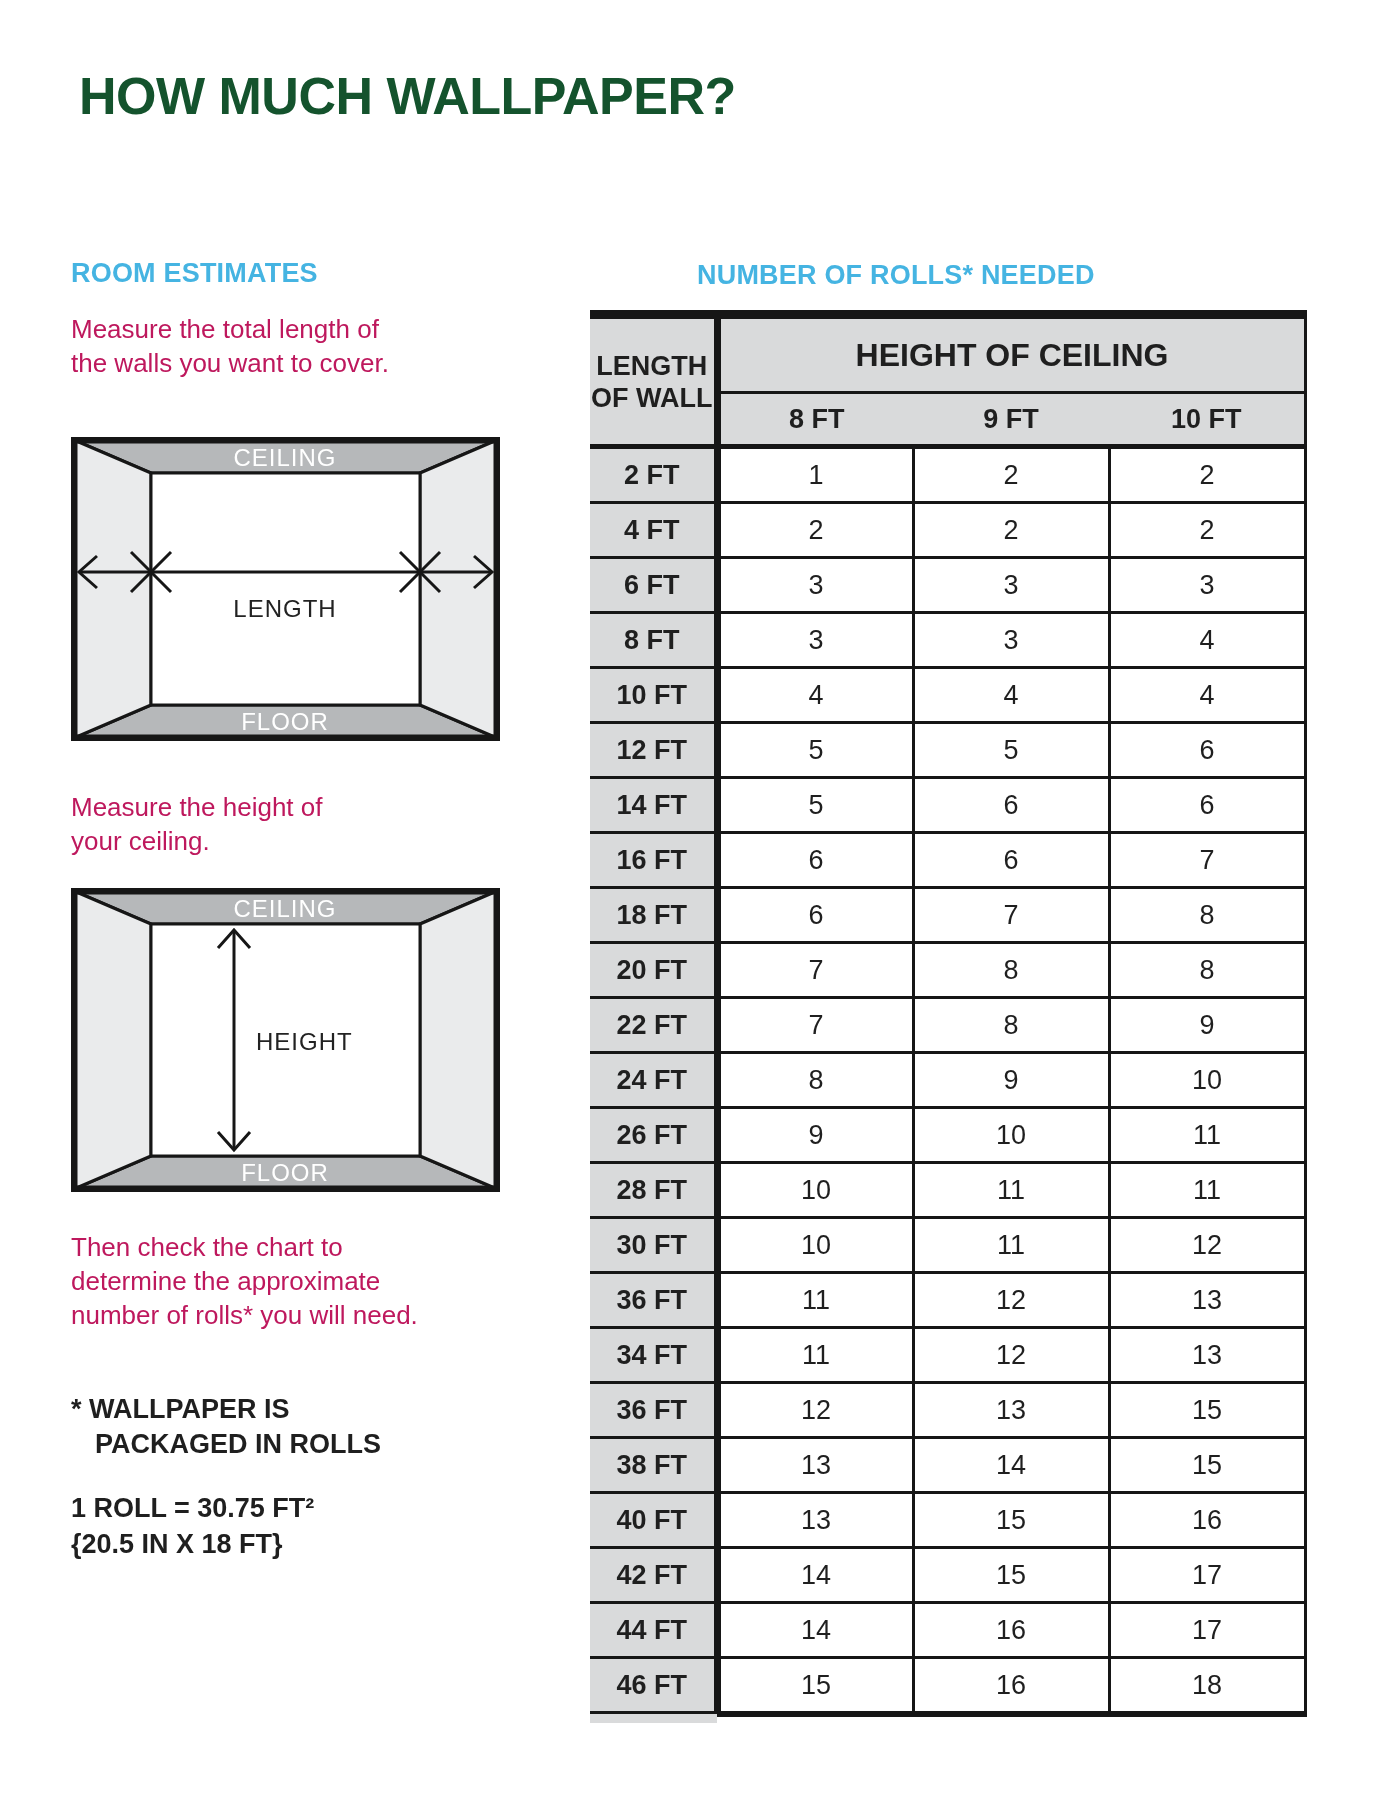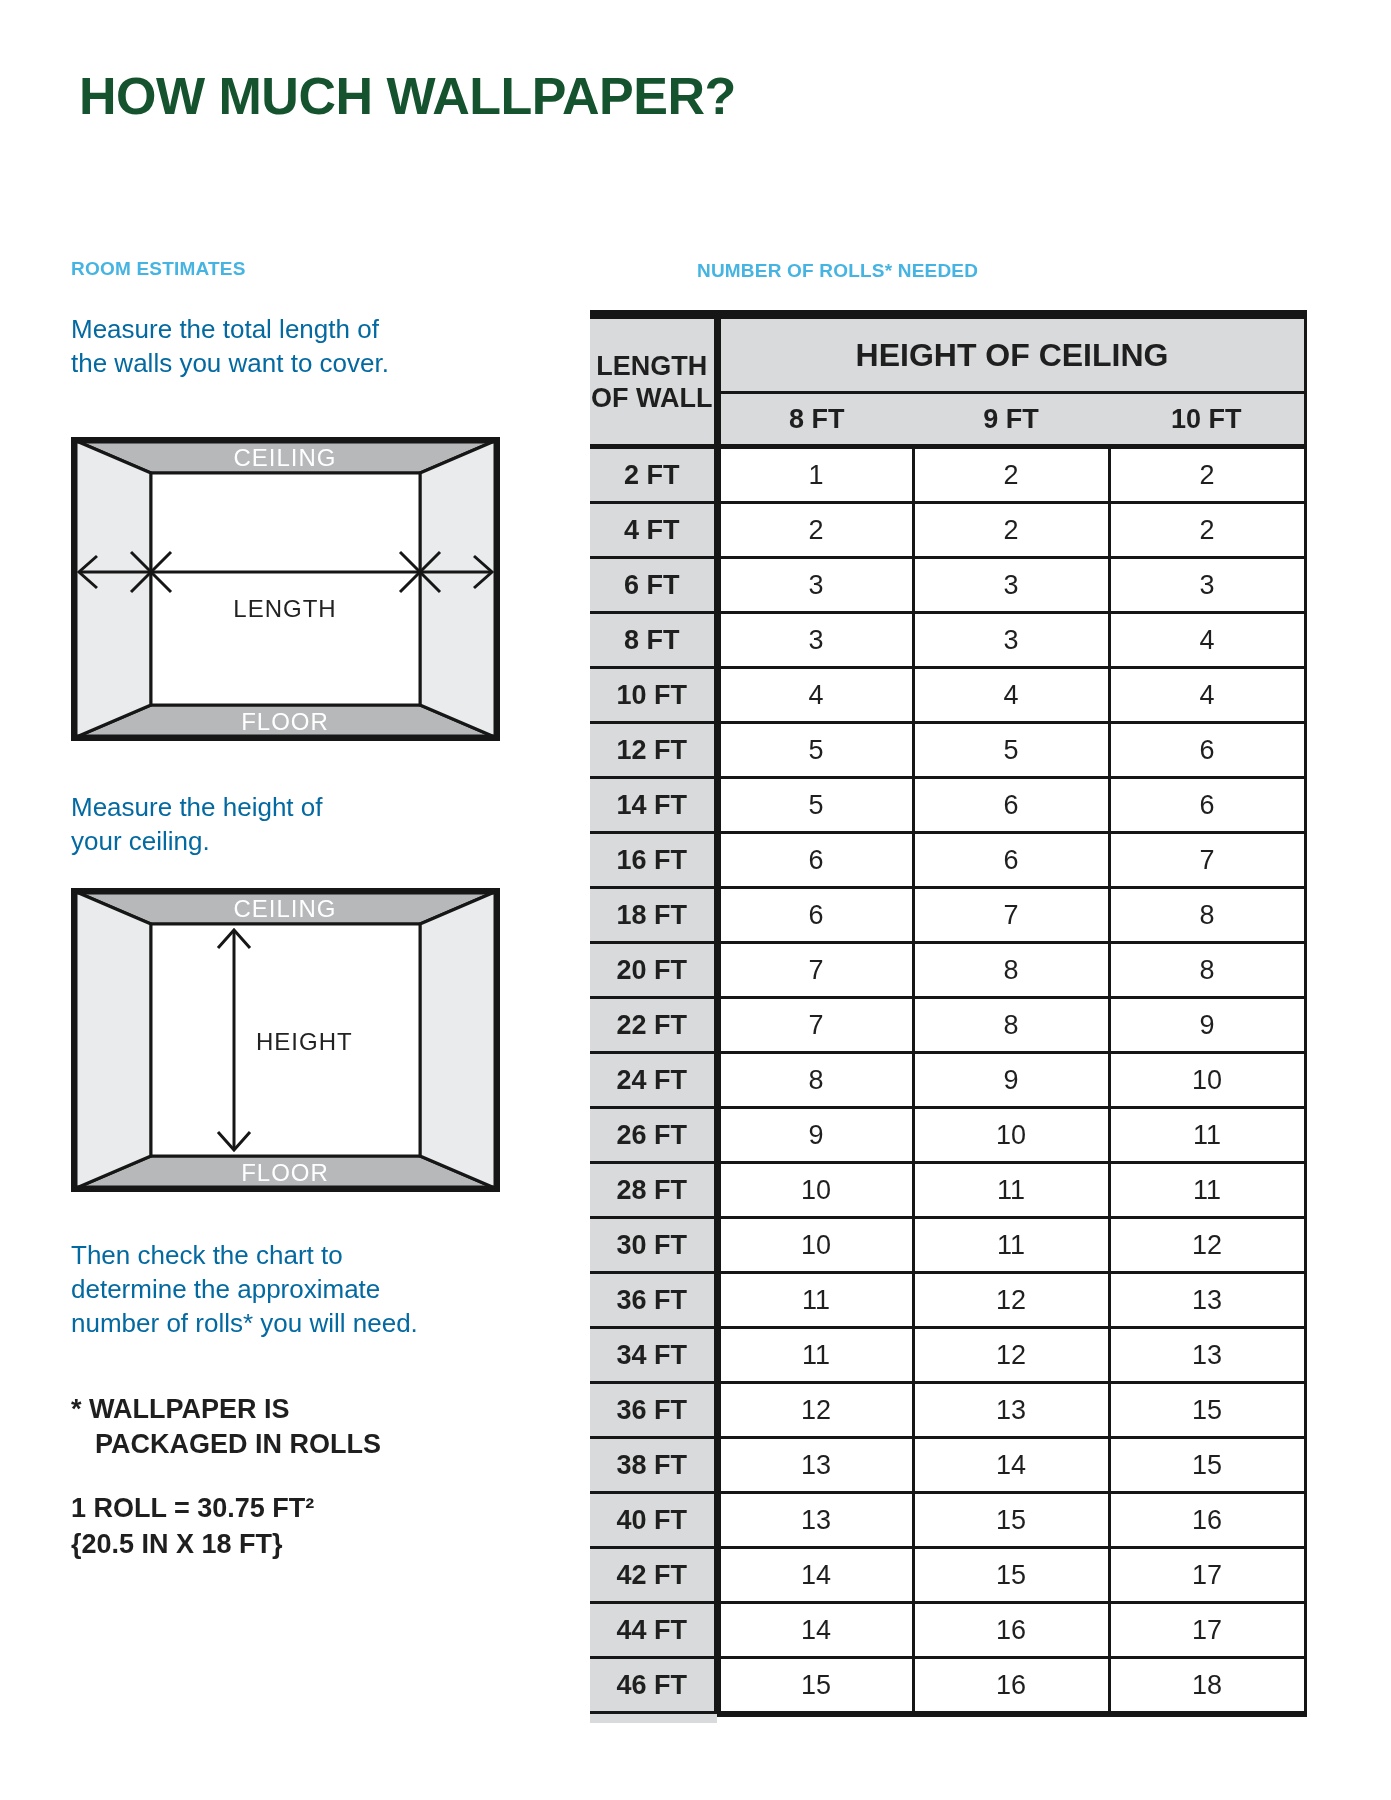--- a/index.html
+++ b/index.html
@@ -6,28 +6,28 @@
   .page{
     position:relative;width:1391px;height:1800px;background:#ffffff;
     font-family:"Liberation Sans",sans-serif;color:#1f1f1f;overflow:hidden;
   }
   .abs{position:absolute;}
   .page-title{
     left:71px;top:66px;font-size:52px;font-weight:bold;color:#14532d;
     letter-spacing:-0.5px;white-space:nowrap;margin-left:8px;
   }
   .section-heading{
-    font-size:19px;font-weight:bold;color:#45b4e2;white-space:nowrap;letter-spacing:0.2px;
+    font-size:27px;font-weight:bold;color:#45b4e2;white-space:nowrap;letter-spacing:0.2px;
   }
   .room-heading{left:71px;top:258px;}
   .table-heading{left:697px;top:260px;}
-  .body-text{font-size:26px;line-height:34px;color:#0369a1;}
+  .body-text{font-size:26px;line-height:34px;color:#be185d;}
   .p1{left:71px;top:312px;}
   .p2{left:71px;top:778px;margin-top:12px;}
-  .p3{left:71px;top:1230px;margin-top:8px;}
+  .p3{left:71px;top:1230px;}
   .footnote{left:71px;top:1392px;font-weight:bold;font-size:27px;line-height:35px;}
   .footnote .indent{padding-left:24px;}
   .rollspec{left:71px;top:1490px;font-weight:bold;font-size:27px;line-height:36px;}
   .diagram{left:71px;width:429px;height:304px;}
   .d1{top:437px;}
   .d2{top:888px;}
   .diagram svg{display:block;}
   .svg-label{font-family:"Liberation Sans",sans-serif;font-size:24px;letter-spacing:1px;}
 
   

